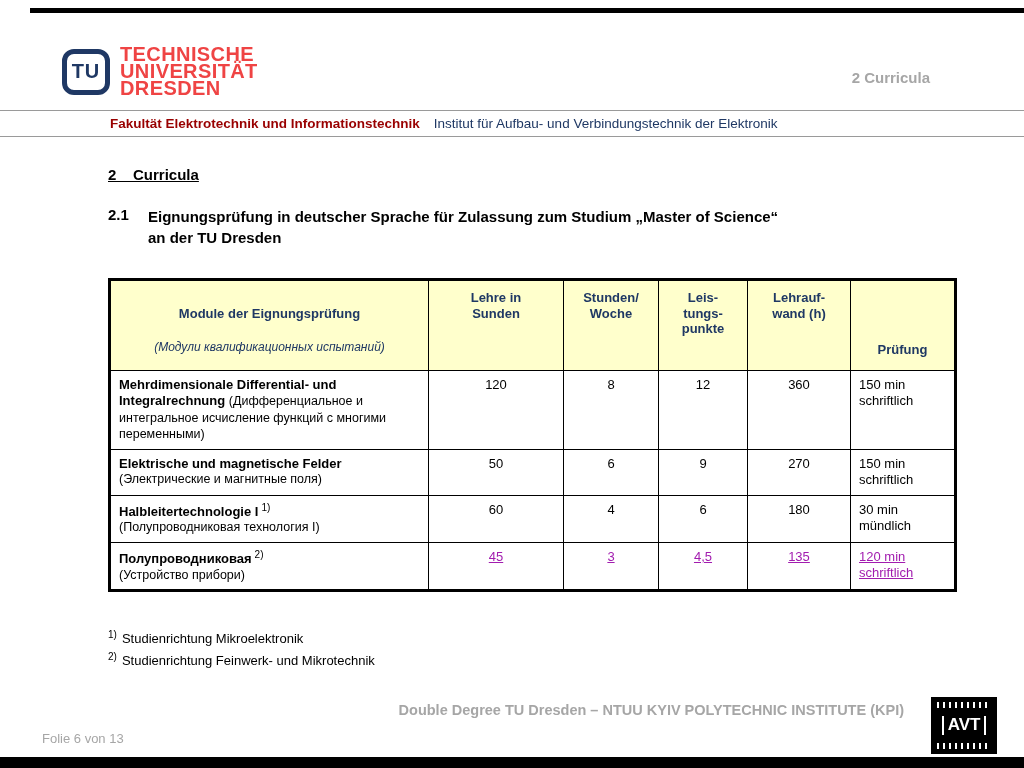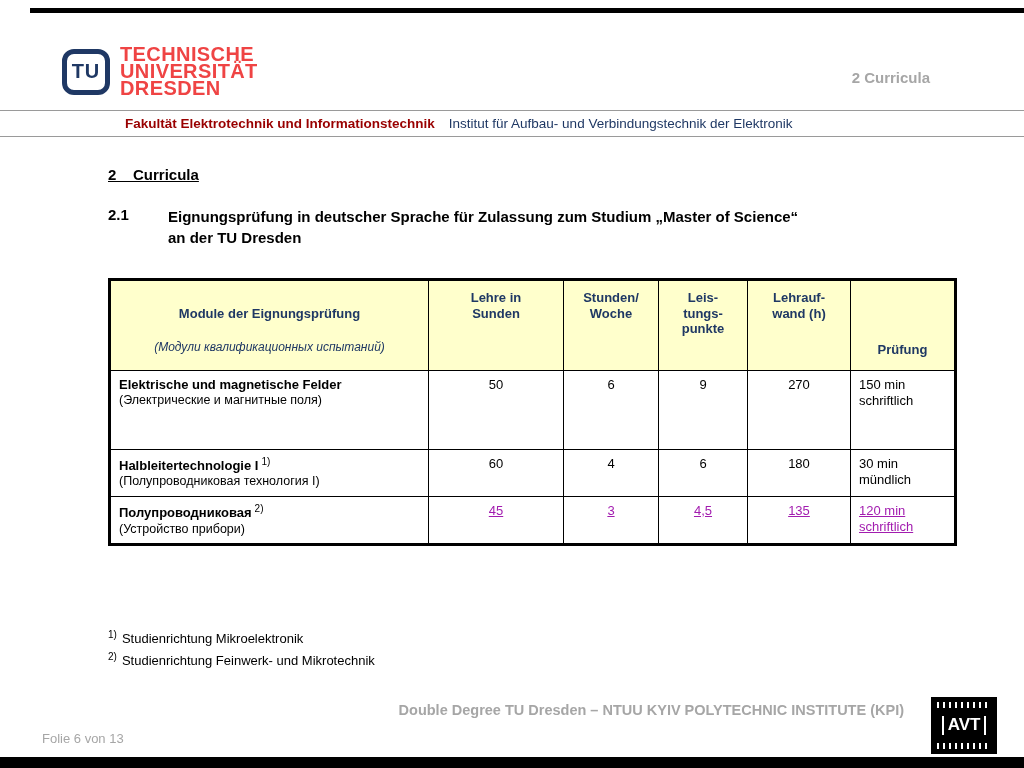--- a/index.html
+++ b/index.html
@@ -23,29 +23,29 @@
     display:flex; align-items:center; justify-content:center;
     font-weight:bold; font-size:20px; color:#1f3864; letter-spacing:1px;
   }
   .logo-text { font-weight:bold; color:#ef4444; font-size:20px; line-height:17px; letter-spacing:0.4px; }
 
   .slide-title { position:absolute; top:69px; right:94px; font-size:15px; font-weight:bold; color:#a6a6a6; }
 
   .rule-1 { position:absolute; top:110px; left:0; right:0; border-top:1px solid #9a9a9a; }
   .rule-2 { position:absolute; top:136px; left:0; right:0; border-top:1px solid #9a9a9a; }
 
-  .affil { position:absolute; top:116px; left:125px; font-size:13.5px; white-space:nowrap; }
+  .affil { position:absolute; top:116px; left:110px; font-size:13.5px; white-space:nowrap; }
   .affil .faculty { color:#990000; font-weight:bold; }
   .affil .institute { color:#1f3864; margin-left:14px; }
 
   .heading { position:absolute; top:166px; left:108px; font-size:15px; font-weight:bold; text-decoration:underline; }
 
   .subheading { position:absolute; top:206px; left:108px; display:flex; font-size:15px; font-weight:bold; width:860px; }
   .subheading .num { width:40px; flex:0 0 40px; }
-  .subheading .lines div { line-height:21px;margin-left:20px; }
+  .subheading .lines div { line-height:21px; }
 
   
   .table-wrap { position:absolute; top:278px; left:108px; }
   table { border-collapse:collapse; table-layout:fixed; width:846px; border:3px solid #000; }
   th, td { border:1px solid #000; }
   thead tr { background:#ffffcc; height:63px; }
   th {
     color:#1f3864; font-size:13px; font-weight:bold; text-align:center;
     vertical-align:top; padding-top:9px; white-space:pre-line; line-height:1.2;
   }
@@ -147,20 +147,29 @@
         <th>Leis-
 tungs-
 punkte</th>
         <th>Lehrauf-
 wand (h)</th>
         <th class="th-pruefung">Prüfung</th>
       </tr>
     </thead>
     <tbody>
         <tr>
+          <td class="cell-module"><span class="module-title">Mehrdimensionale Differential- und Integralrechnung</span> <span class="module-subtitle">(Дифференциальное и интегральное исчисление функций с многими переменными)</span></td>
+          <td class="cell-num">120</td>
+          <td class="cell-num">8</td>
+          <td class="cell-num">12</td>
+          <td class="cell-num">360</td>
+          <td class="cell-pruefung">150 min
+schriftlich</td>
+        </tr>
+        <tr>
           <td class="cell-module"><span class="module-title">Elektrische und magnetische Felder</span><div class="module-subtitle">(Электрические и магнитные поля)</div></td>
           <td class="cell-num">50</td>
           <td class="cell-num">6</td>
           <td class="cell-num">9</td>
           <td class="cell-num">270</td>
           <td class="cell-pruefung">150 min
 schriftlich</td>
         </tr>
         <tr>
           <td class="cell-module"><span class="module-title">Halbleitertechnologie I</span><sup class="module-sup">1)</sup><div class="module-subtitle">(Полупроводниковая технология I)</div></td>

